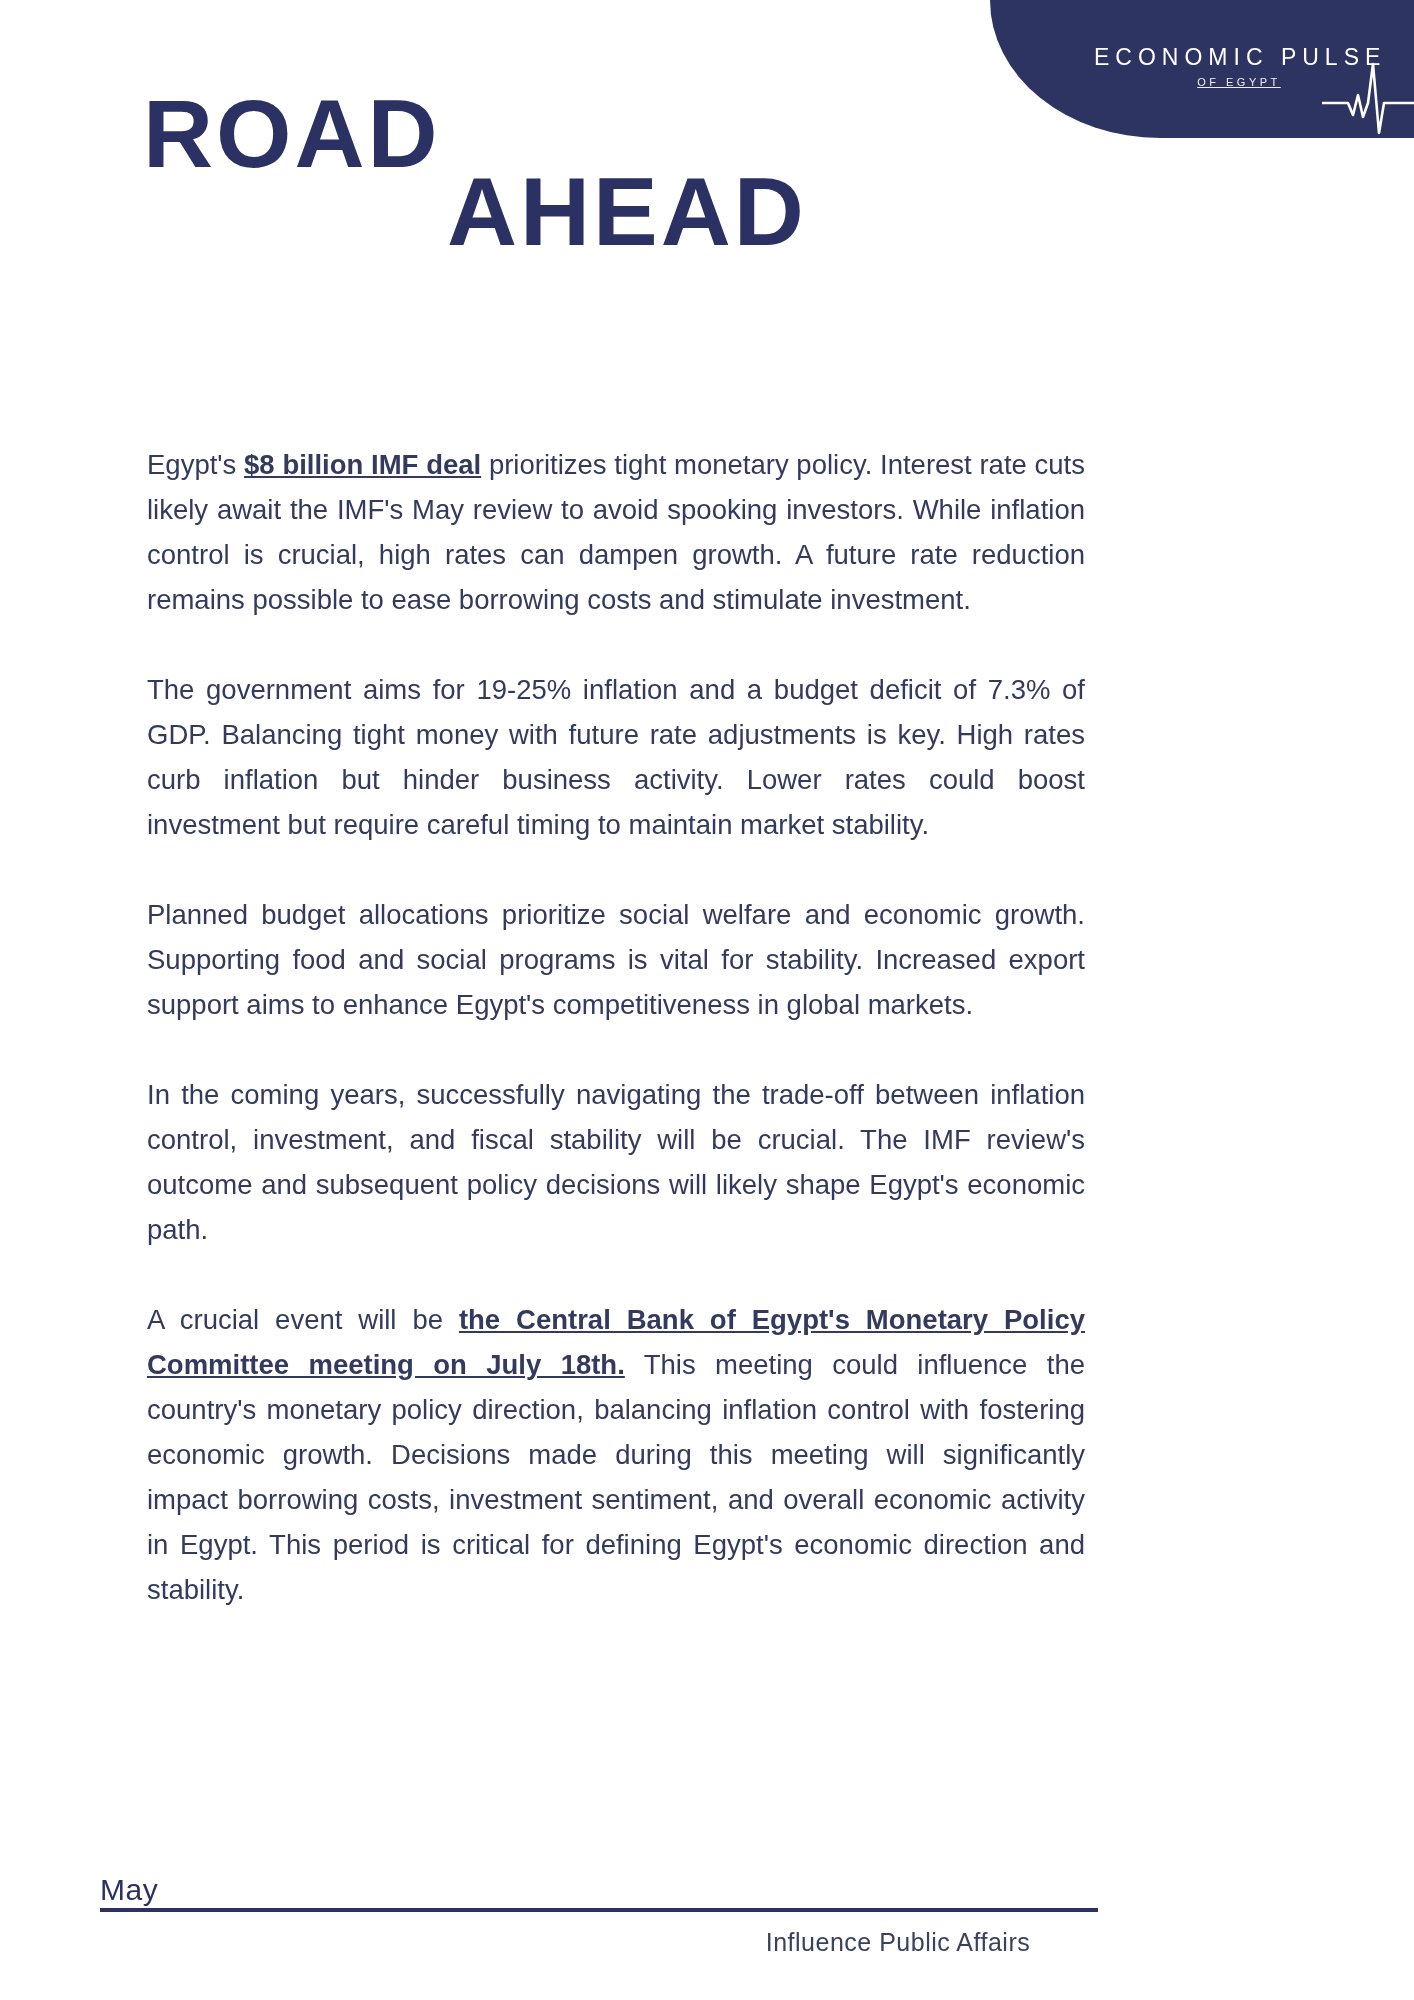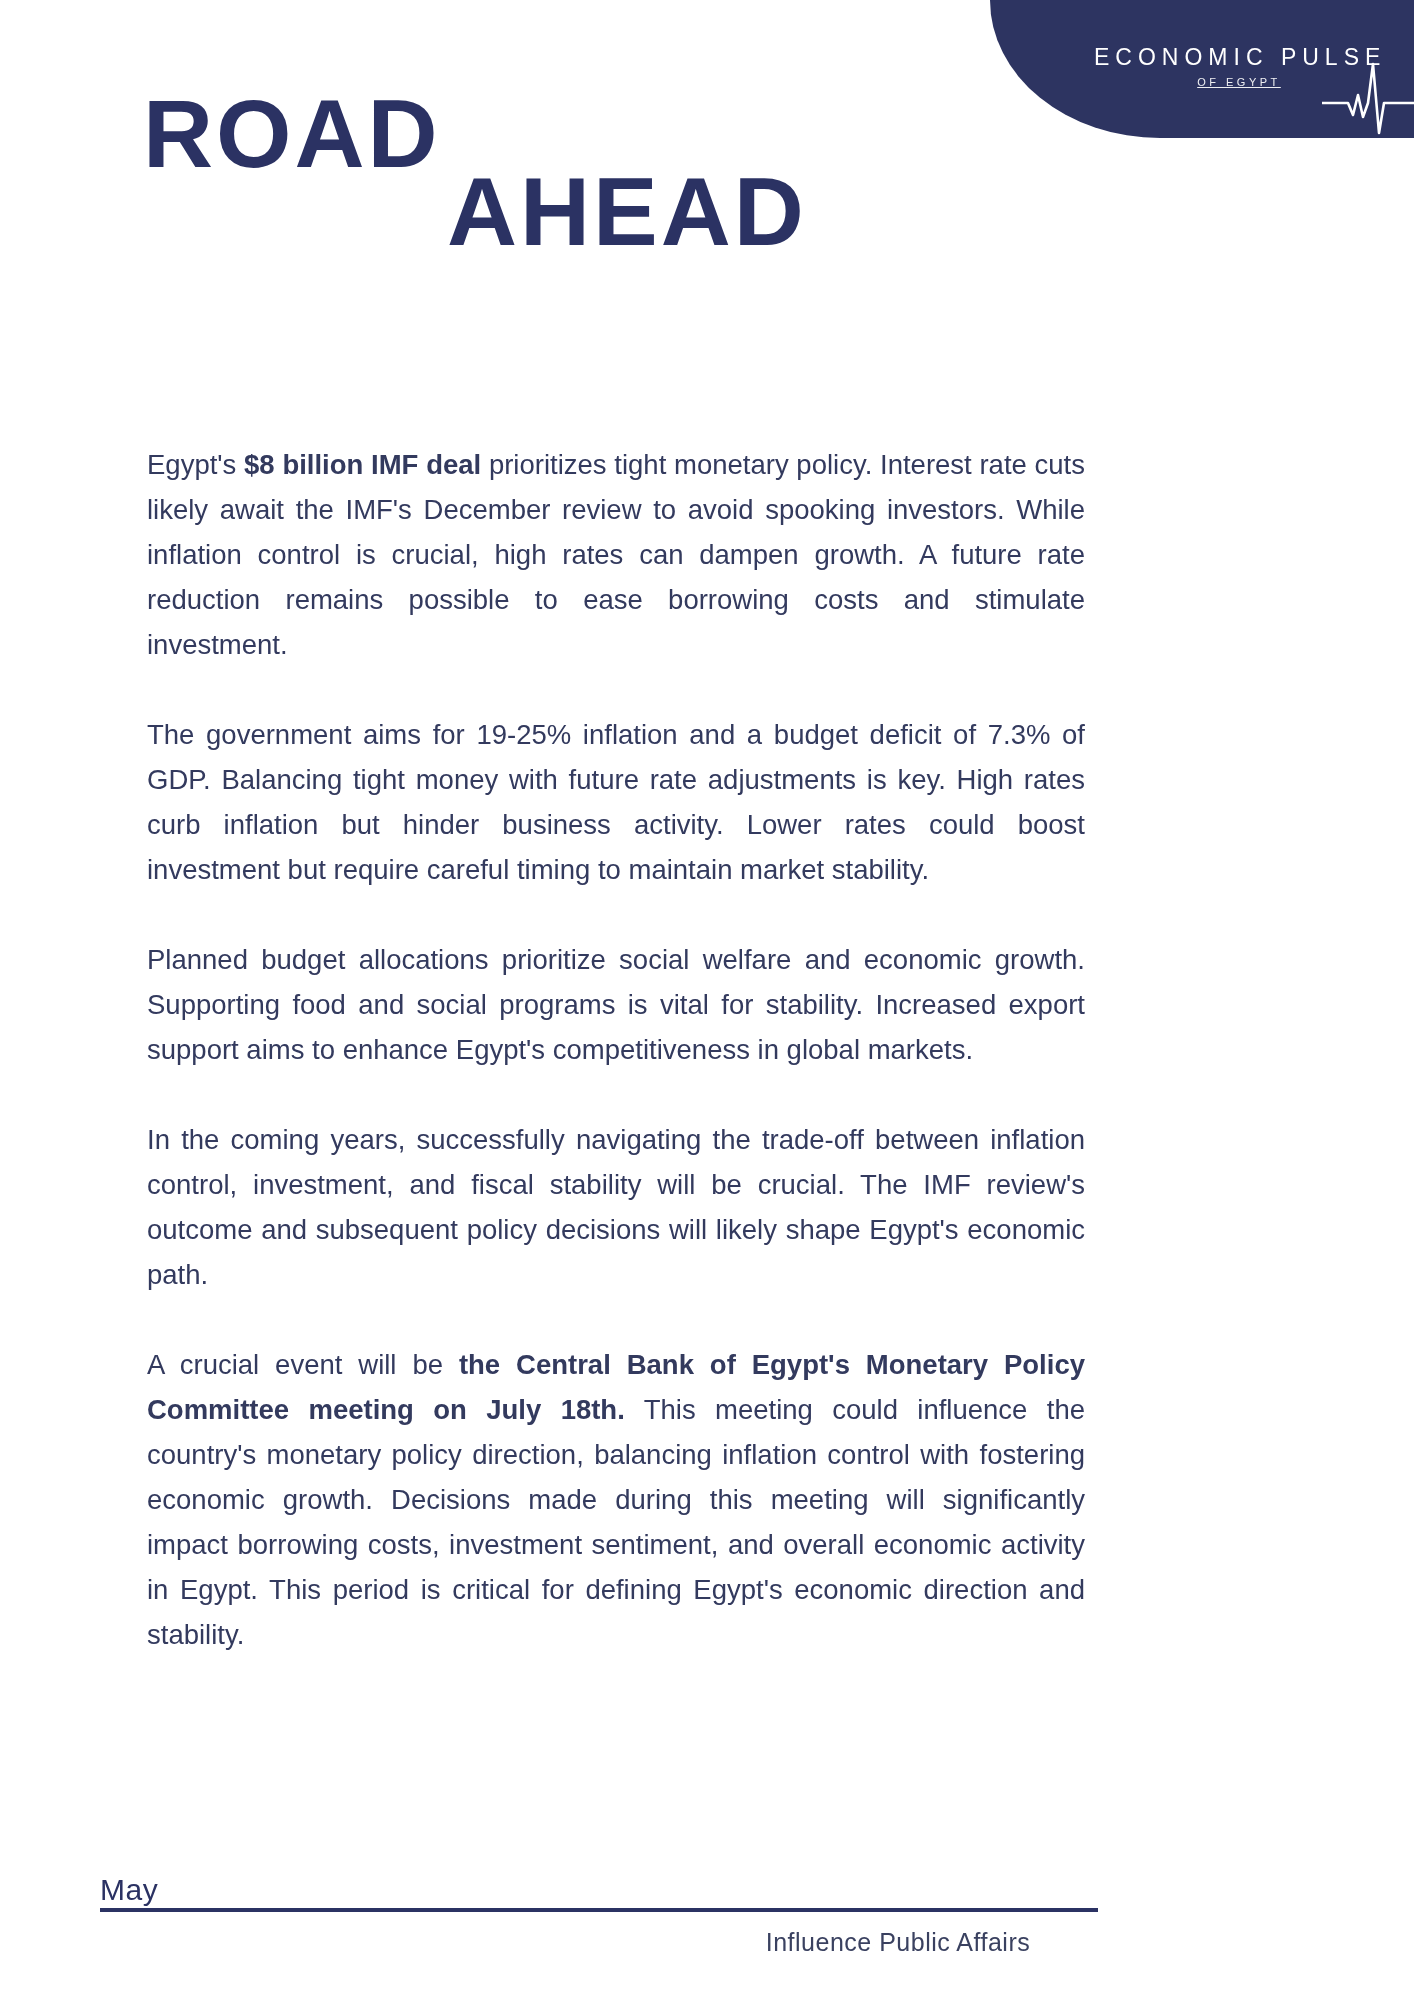--- a/index.html
+++ b/index.html
@@ -29,21 +29,21 @@
     color:var(--navy,#2b3263);line-height:1;white-space:nowrap;
   }
   .title-road{left:143px;top:85px;}
   .title-ahead{left:447px;top:163px;}
   
   .article{
     position:absolute;left:147px;top:442px;width:938px;
     color:var(--text,#333a5e);font-size:27.5px;line-height:45px;text-align:justify;
   }
   .article p{margin:0 0 45px 0;}
-  .article .b{font-weight:700;}
+  .article .b{font-weight:700;text-decoration:underline;}
   
   .footer-month{
     position:absolute;left:100px;top:1873px;font-size:30px;
     color:var(--navy,#2b3263);letter-spacing:.5px;
   }
   .footer-rule{
     position:absolute;left:100px;top:1908px;width:998px;height:3.5px;
     background:var(--navy,#2b3263);
   }
   .footer-publisher{
@@ -63,21 +63,21 @@
     </div>
     <svg class="ekg" width="92" height="80" viewBox="0 0 92 80" fill="none">
       <polyline points="0,45 26,45 31,57 36,37 41,59 46,45 51,6 57,75 62,45 92,45" stroke="#ffffff" stroke-width="2.6" fill="none" stroke-linejoin="round" stroke-linecap="round"></polyline>
     </svg>
   </div>
 
   <div class="title-line title-ahead">AHEAD</div>
   <div class="title-line title-road">ROAD</div>
 
   <div class="article">
-      <p><span>Egypt's </span><span class="b">$8 billion IMF deal</span><span> prioritizes tight monetary policy. Interest rate cuts likely await the IMF's December review to avoid spooking investors. While inflation control is crucial, high rates can dampen growth. A future rate reduction remains possible to ease borrowing costs and stimulate investment.</span></p>
+      <p><span>Egypt's </span><span class="b">$8 billion IMF deal</span><span> prioritizes tight monetary policy. Interest rate cuts likely await the IMF's May review to avoid spooking investors. While inflation control is crucial, high rates can dampen growth. A future rate reduction remains possible to ease borrowing costs and stimulate investment.</span></p>
       <p><span>The government aims for 19-25% inflation and a budget deficit of 7.3% of GDP. Balancing tight money with future rate adjustments is key. High rates curb inflation but hinder business activity. Lower rates could boost investment but require careful timing to maintain market stability.</span></p>
       <p><span>Planned budget allocations prioritize social welfare and economic growth. Supporting food and social programs is vital for stability. Increased export support aims to enhance Egypt's competitiveness in global markets.</span></p>
       <p><span>In the coming years, successfully navigating the trade-off between inflation control, investment, and fiscal stability will be crucial. The IMF review's outcome and subsequent policy decisions will likely shape Egypt's economic path.</span></p>
       <p><span>A crucial event will be </span><span class="b">the Central Bank of Egypt's Monetary Policy Committee meeting on July 18th.</span><span> This meeting could influence the country's monetary policy direction, balancing inflation control with fostering economic growth. Decisions made during this meeting will significantly impact borrowing costs, investment sentiment, and overall economic activity in Egypt. This period is critical for defining Egypt's economic direction and stability.</span></p>
     </div>
 
   <div class="footer-month">May</div>
   <div class="footer-rule"></div>
   <div class="footer-publisher">Influence Public Affairs</div>
 

